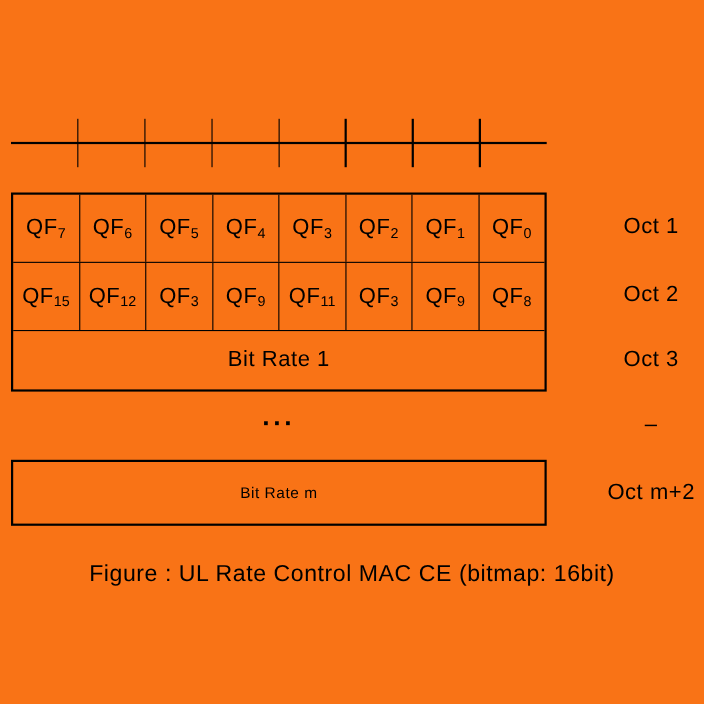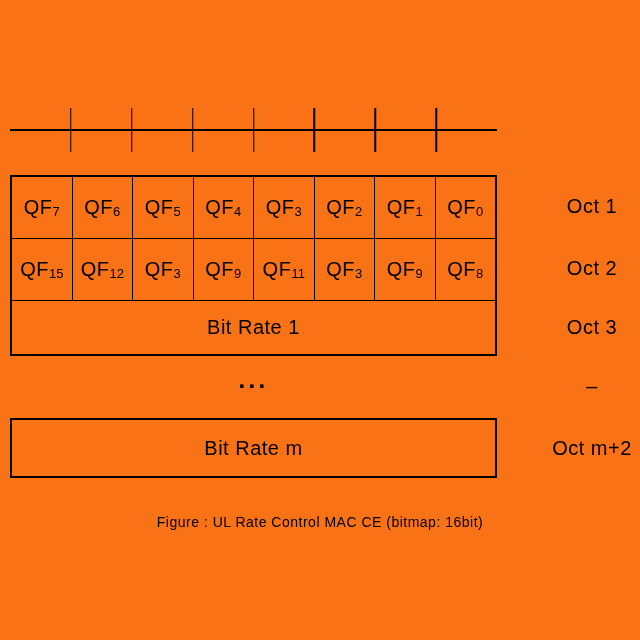--- a/index.html
+++ b/index.html
@@ -36,33 +36,33 @@
   
   .ellipsis{
     position:absolute;left:10px;top:372px;width:487px;height:28px;line-height:28px;
     text-align:center;font-size:24px;letter-spacing:2px;font-weight:bold;
   }
   
   .mbox{
     position:absolute;left:10px;top:418px;width:487px;height:60px;
     border:2px solid #000;box-sizing:border-box;
     display:flex;align-items:center;justify-content:center;
-    font-size:20px;letter-spacing:0.5px;
+    font-size:14px;letter-spacing:0.5px;
   }
   
   .oct{
     position:absolute;left:540px;width:104px;height:24px;line-height:24px;
     text-align:center;font-size:20px;letter-spacing:0.5px;white-space:nowrap;
   }
   .oct.o1{top:194px;} .oct.o2{top:256px;} .oct.o3{top:315px;}
   .oct.odash{top:374px;} .oct.om{top:436px;}
   
   .caption{
     position:absolute;left:0;top:508px;width:640px;height:28px;line-height:28px;
-    text-align:center;font-size:14px;letter-spacing:0.5px;white-space:nowrap;
+    text-align:center;font-size:21px;letter-spacing:0.5px;white-space:nowrap;
   }
 </style>
 </head>
 <body>
 
 <div class="canvas">
 
   <div class="ruler">
     <div class="ruler-line"></div>
     <div class="tick t1"></div>

